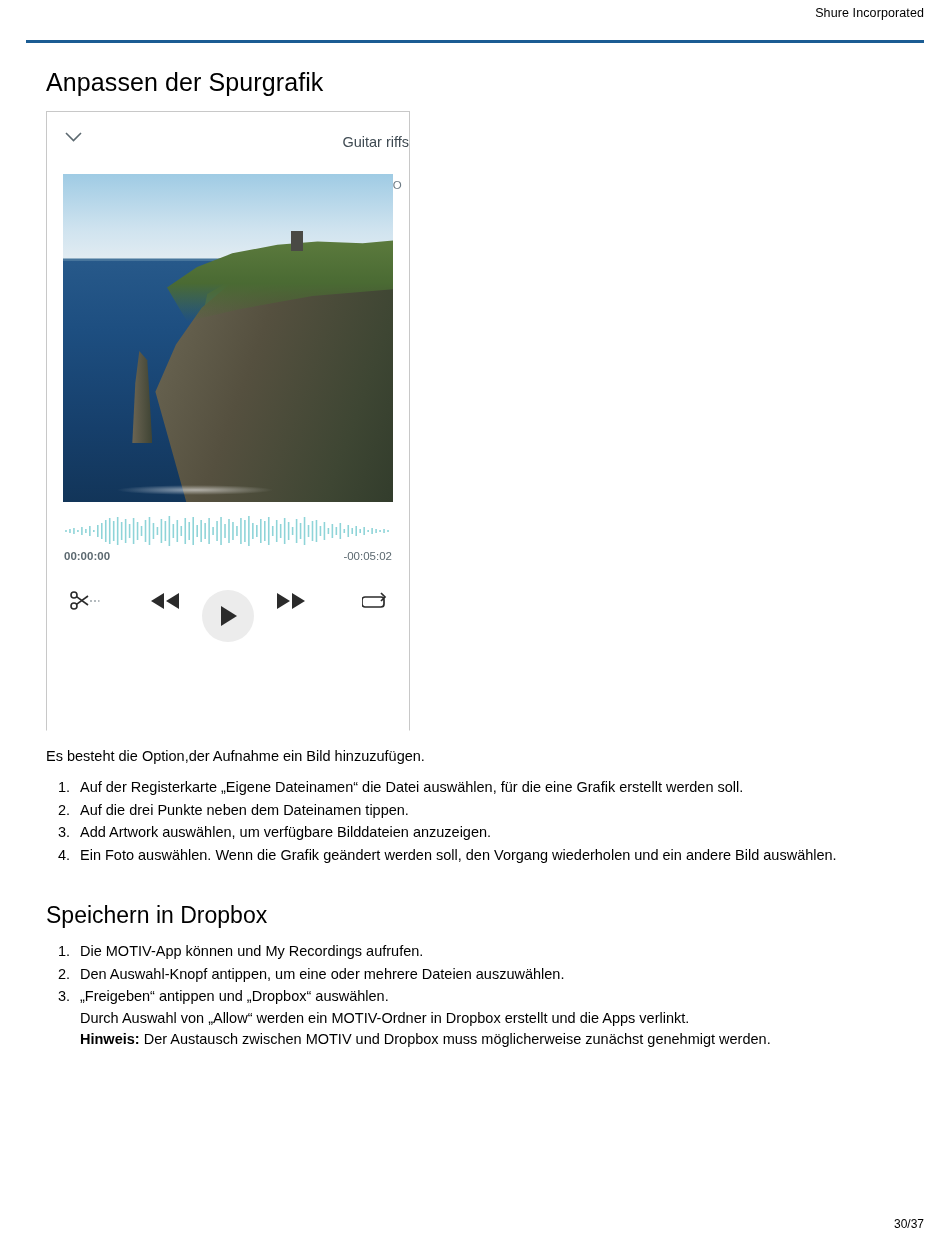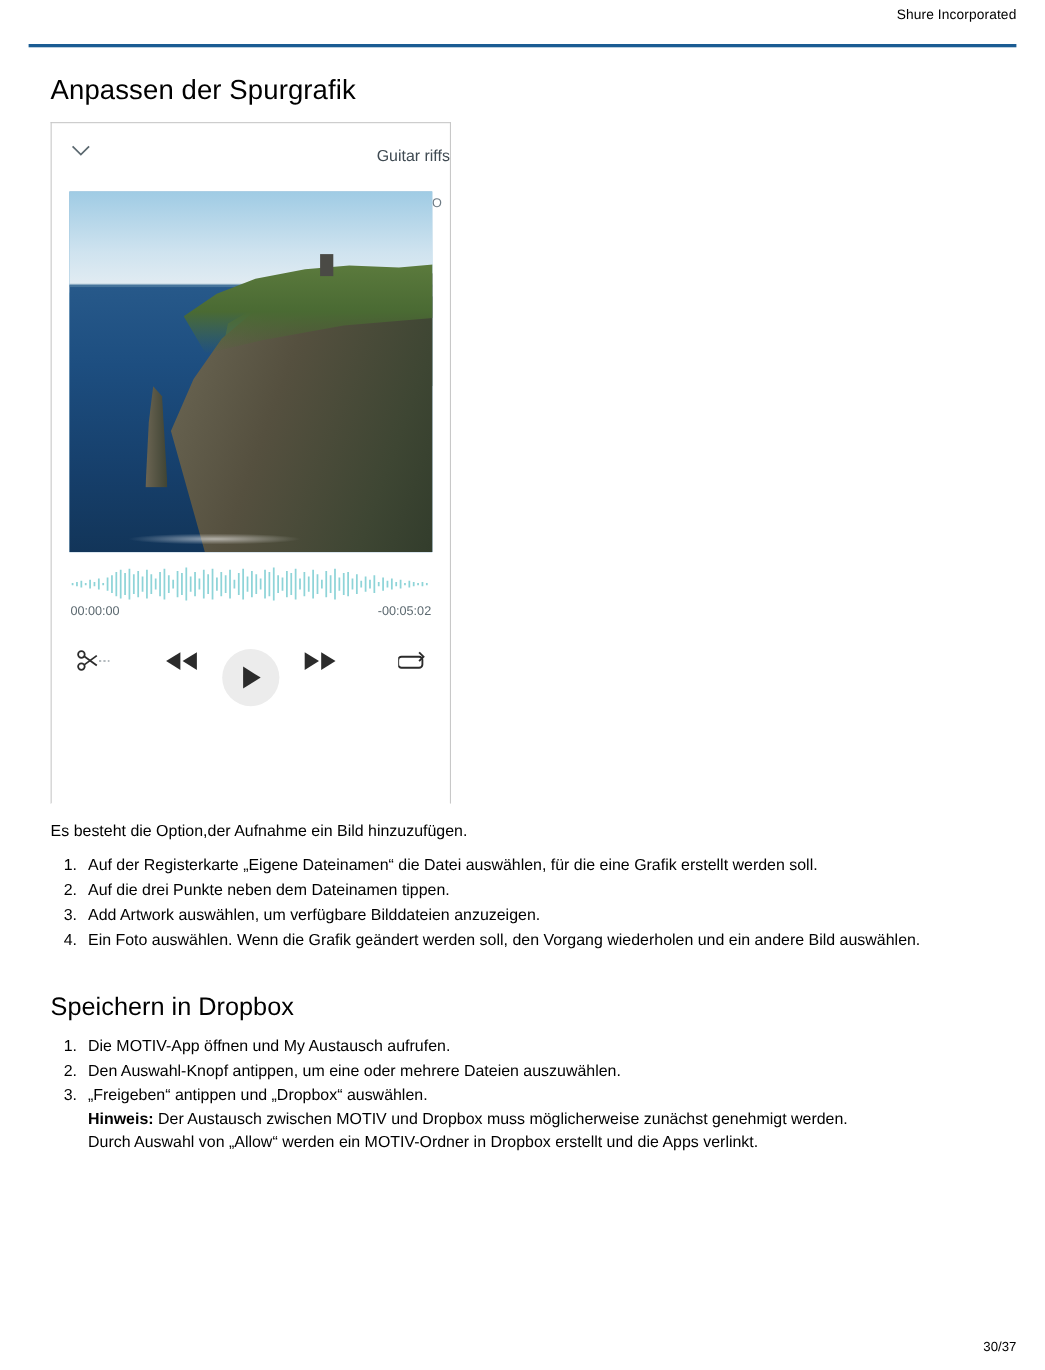--- a/index.html
+++ b/index.html
@@ -181,21 +181,21 @@
     height: 34px;
   }
   .waveform svg { display:block; width:100%; height:34px; }
   .times {
     position: relative;
     margin: 2px 17px 0 17px;
     height: 18px;
     font-size: 11.5px;
     color: #5c6970;
   }
-  .times .start { position:absolute; left:0; top:0; }
+  .times .start { position:absolute; left:0; top:0;font-weight:bold; }
   .times .end { position:absolute; right:0; top:0; }
   .transport {
     position: relative;
     margin: 16px 17px 0 17px;
     height: 58px;
   }
   .transport .btn {
     position: absolute;
     top: 6px;
   }
@@ -428,29 +428,29 @@
       <li>Auf der Registerkarte „Eigene Dateinamen“ die Datei auswählen, für die eine Grafik erstellt werden soll.</li>
       <li>Auf die drei Punkte neben dem Dateinamen tippen.</li>
       <li>Add Artwork auswählen, um verfügbare Bilddateien anzuzeigen.</li>
       <li>Ein Foto auswählen. Wenn die Grafik geändert werden soll, den Vorgang wiederholen und ein andere Bild auswählen.</li>
     </ol>
 
     <h2 class="section-title2">Speichern in Dropbox</h2>
 
 
     <ol class="steps">
-      <li>Die MOTIV-App öffnen und My Austausch aufrufen.</li>
+      <li>Die MOTIV-App können und My Recordings aufrufen.</li>
       <li>Den Auswahl-Knopf antippen, um eine oder mehrere Dateien auszuwählen.</li>
       <li>
         <span>„Freigeben“ antippen und „Dropbox“ auswählen.</span>
+        <span class="sub-line">Durch Auswahl von „Allow“ werden ein MOTIV-Ordner in Dropbox erstellt und die Apps verlinkt.</span>
         <span class="sub-line">
           <span class="note-label">Hinweis:</span>
           <span>Der Austausch zwischen MOTIV und Dropbox muss möglicherweise zunächst genehmigt werden.</span>
         </span>
-        <span class="sub-line">Durch Auswahl von „Allow“ werden ein MOTIV-Ordner in Dropbox erstellt und die Apps verlinkt.</span>
       </li>
     </ol>
 
   </div>
 
   <div class="footer">30/37</div>
 
 </div>
 
 </body></html>

